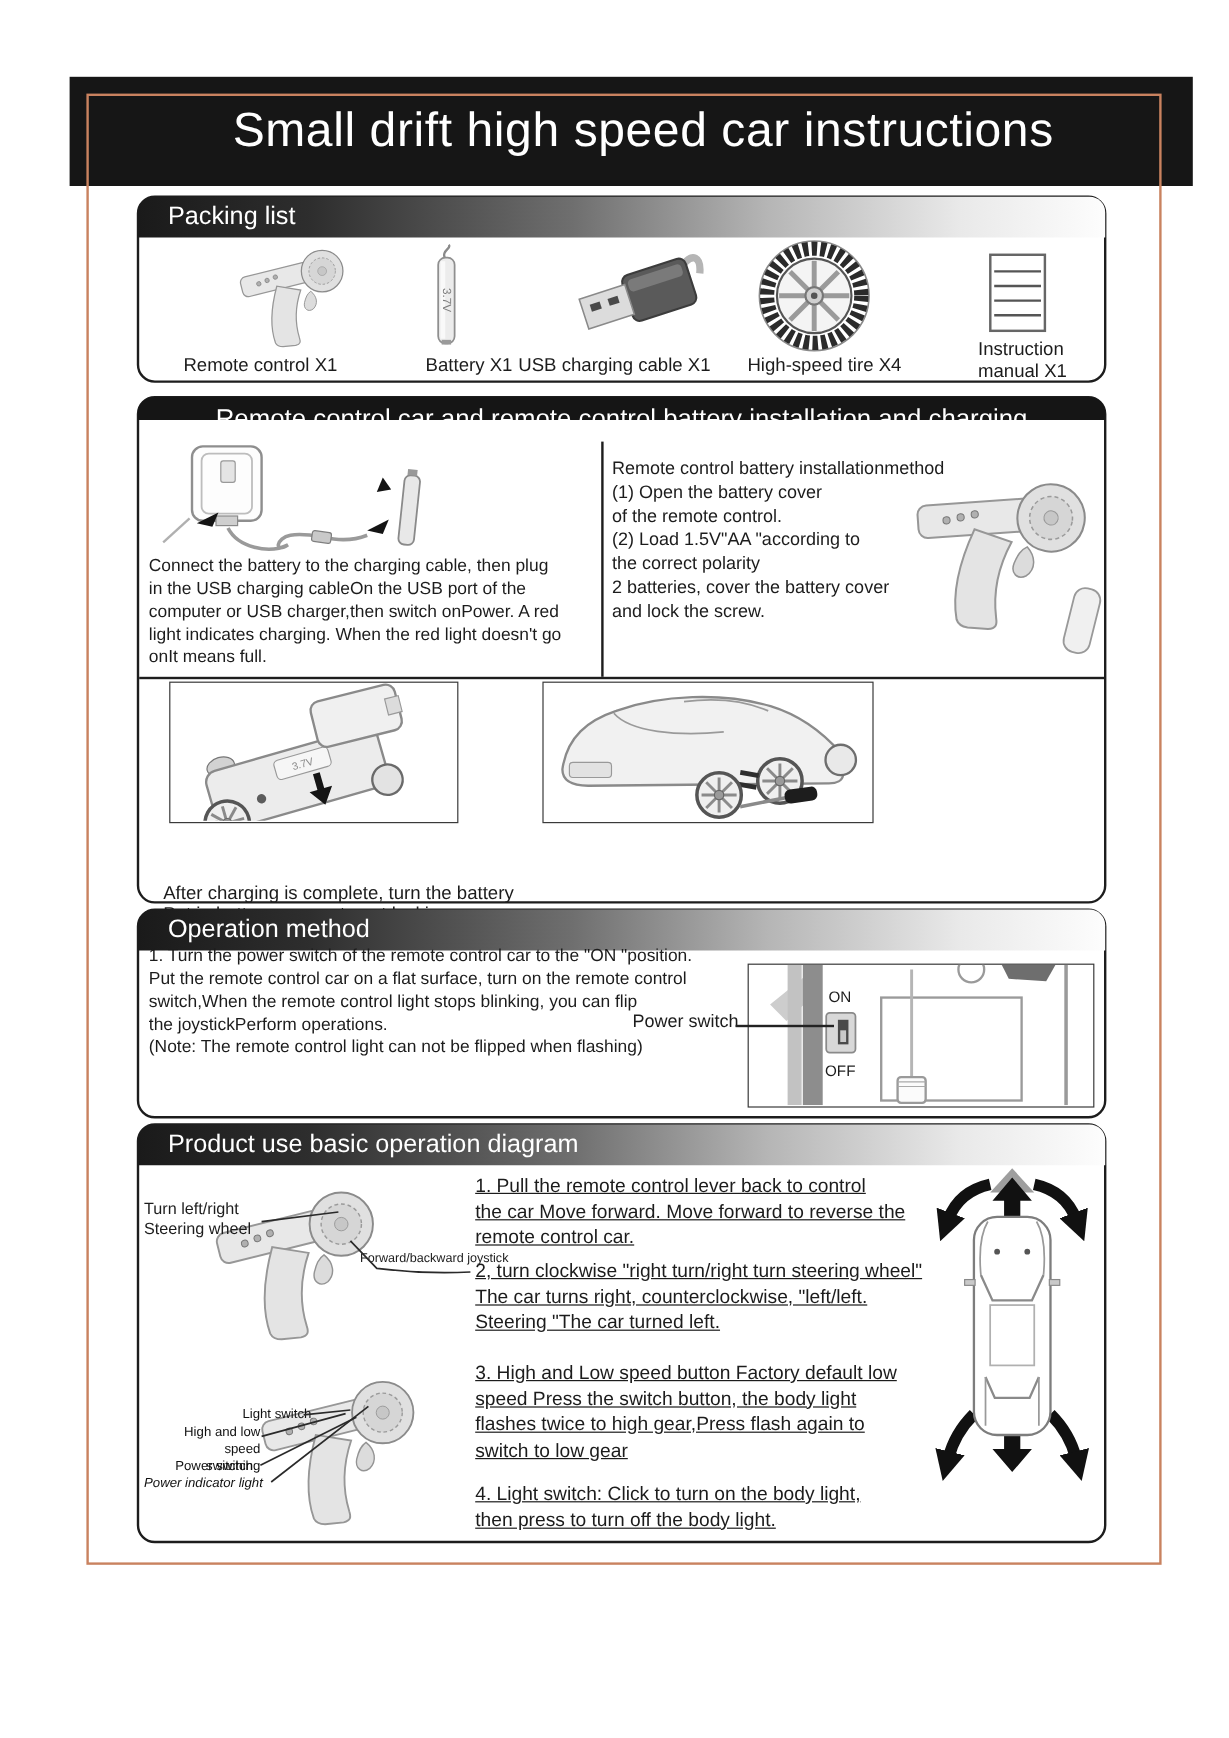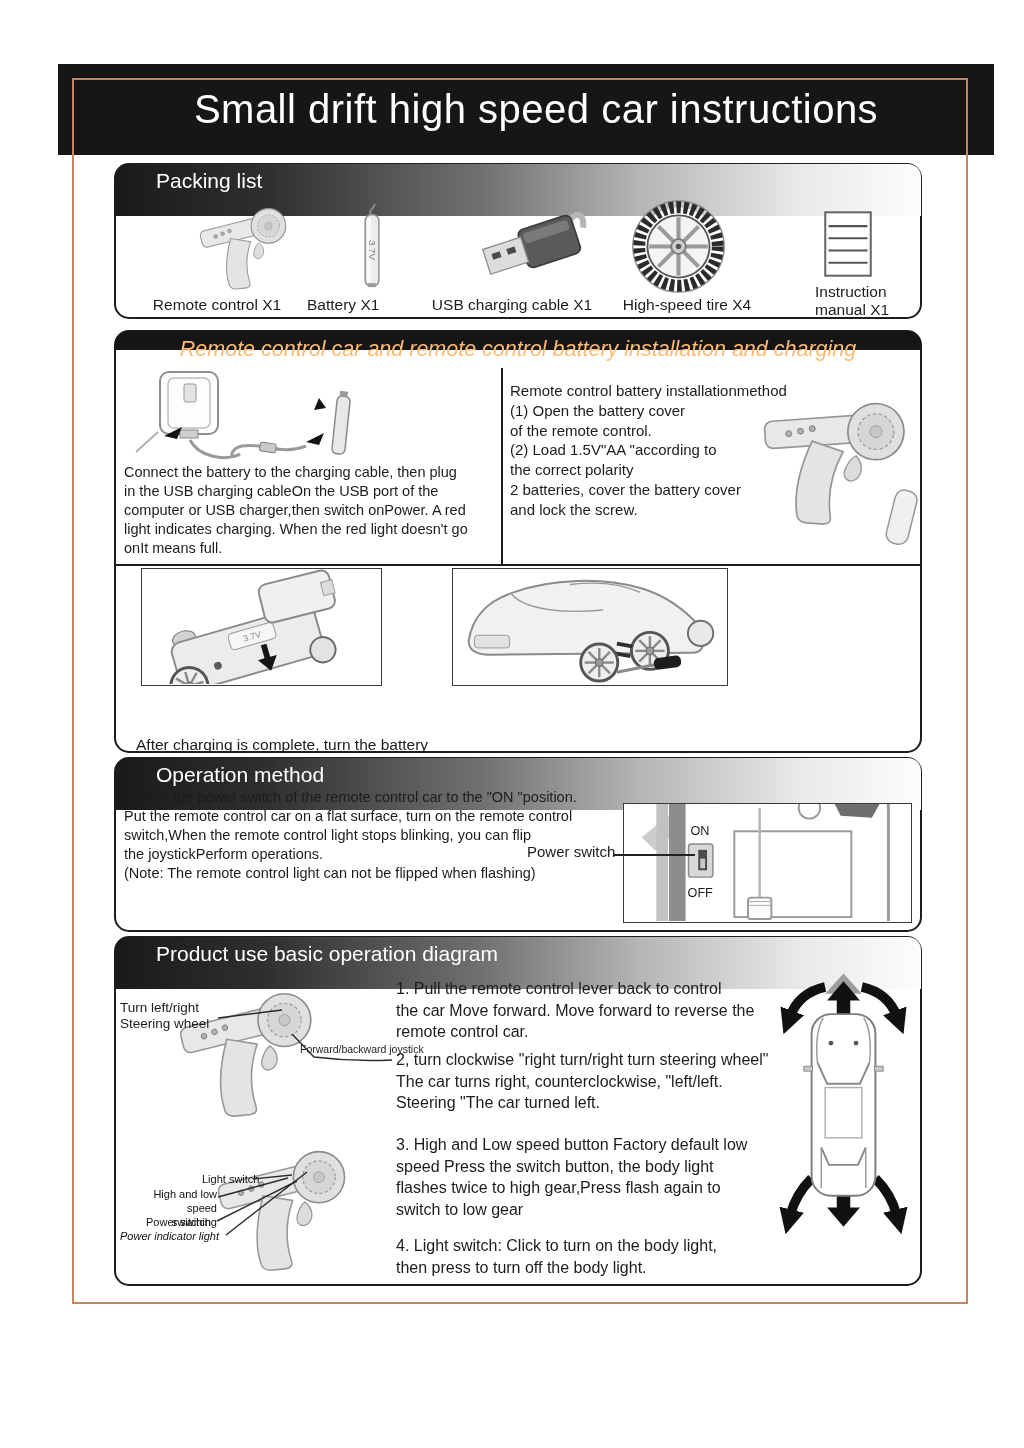--- a/index.html
+++ b/index.html
@@ -4,29 +4,29 @@
 <style>
   html,body{margin:0;padding:0;background:#fff;}
   #sheet{position:relative;width:1024px;height:1448px;background:#fff;overflow:hidden;
          font-family:"Liberation Sans",sans-serif;color:#1c1c1c;}
   .abs{position:absolute;}
   .ml{white-space:pre-line;}
   #titlebar{left:58px;top:64px;width:916px;height:91px;background:#161616;color:#fff;
             display:flex;align-items:center;justify-content:center;font-size:40px;letter-spacing:.5px;padding-left:20px;}
   #pageborder{left:72px;top:78px;width:892px;height:1222px;border:2px solid #c9825f;z-index:6;pointer-events:none;}
   .panel{position:absolute;background:#fff;border:2.5px solid #1d1d1d;border-radius:15px;box-sizing:border-box;z-index:2;}
-  .ghead{position:absolute;left:-1px;right:-1px;top:-1px;height:52px;border-radius:13px 13px 0 0;
+  .ghead{position:absolute;left:-1px;right:-1px;top:-1px;height:34px;border-radius:13px 13px 0 0;
          background:linear-gradient(90deg,#1a1a1a 0%,#2e2e2e 18%,#6f6f6f 45%,#b5b5b5 65%,#e9e9e9 85%,#fdfdfd 100%);
-         color:#fff;font-size:21px;line-height:34px;padding-left:41px;box-sizing:border-box;}
+         color:#fff;font-size:21px;line-height:34px;padding-left:25px;box-sizing:border-box;}
   .bhead{position:absolute;left:-1px;right:-1px;top:-1px;height:19px;border-radius:13px 13px 0 0;
-         background:#151515;color:#fdba74;font-size:21.5px;line-height:36px;text-align:center;font-style:italic;}
+         background:#151515;color:#ffffff;font-size:21.5px;line-height:36px;text-align:center;}
   .cap{font-size:15.5px;line-height:17.5px;}
   .body14{font-size:14.5px;line-height:19px;}
   .body15{font-size:15px;line-height:19.8px;}
-  .step{font-size:16px;line-height:21.5px;}
+  .step{font-size:16px;line-height:21.5px;text-decoration:underline;}
   .lab{font-size:11px;line-height:14px;color:#111;}
   .imgbox{position:absolute;border:1.5px solid #3a3a3a;box-sizing:border-box;background:#fff;}
   .vdiv{position:absolute;background:#1d1d1d;width:2px;}
   .hdiv{position:absolute;background:#1d1d1d;height:2px;left:0;right:0;}
   svg{display:block;}
 </style>
 </head>
 <body>
 
 <div id="sheet">
@@ -102,21 +102,21 @@
     </svg>
     <svg class="abs" style="left:706px;top:38px" width="52" height="82" viewBox="0 0 64 84">
       <rect x="4" y="3" width="56" height="78" fill="#fff" stroke="#666" stroke-width="2.5"></rect>
       <line x1="8" y1="20" x2="56" y2="20" stroke="#555" stroke-width="2.5"></line>
       <line x1="8" y1="35" x2="56" y2="35" stroke="#555" stroke-width="2.5"></line>
       <line x1="8" y1="50" x2="56" y2="50" stroke="#555" stroke-width="2.5"></line>
       <line x1="8" y1="65" x2="56" y2="65" stroke="#555" stroke-width="2.5"></line>
     </svg>
 
     <div class="abs cap" style="left:16px;top:131px;width:170px;text-align:center">Remote control X1</div>
-    <div class="abs cap" style="left:191px;top:131px;width:120px;text-align:left">Battery X1</div>
+    <div class="abs cap" style="left:191px;top:131px;width:120px;text-align:right">Battery X1</div>
     <div class="abs cap" style="left:296px;top:131px;width:200px;text-align:center">USB charging cable X1</div>
     <div class="abs cap" style="left:486px;top:131px;width:170px;text-align:center">High-speed tire X4</div>
     <div class="abs cap ml" style="left:699px;top:118px;width:110px;">Instruction
 manual X1</div>
   </div>
 
   <div class="panel" style="left:114px;top:330px;width:808px;height:423px;">
     <div class="bhead">Remote control car and remote control battery installation and charging</div>
     <div class="vdiv" style="left:385px;top:36px;height:196px;"></div>
     <div class="hdiv" style="top:232px;"></div>

